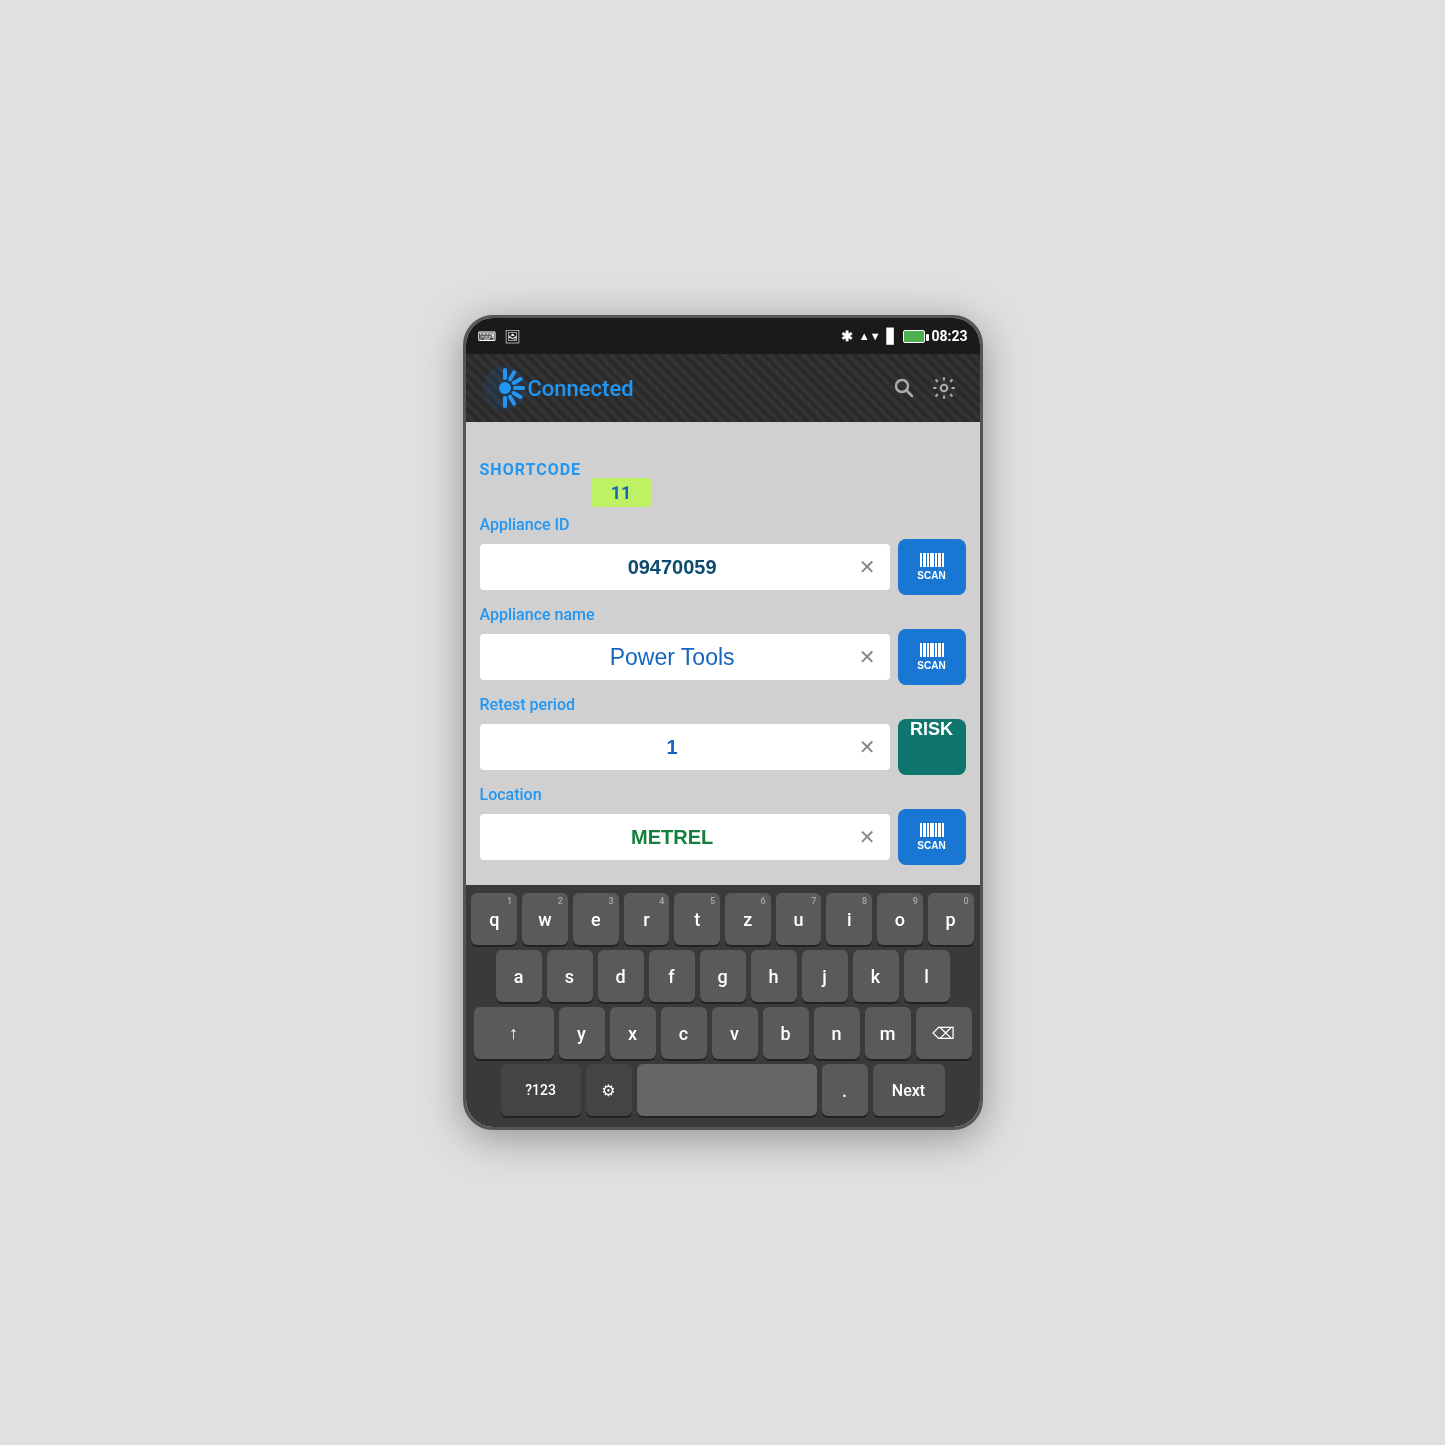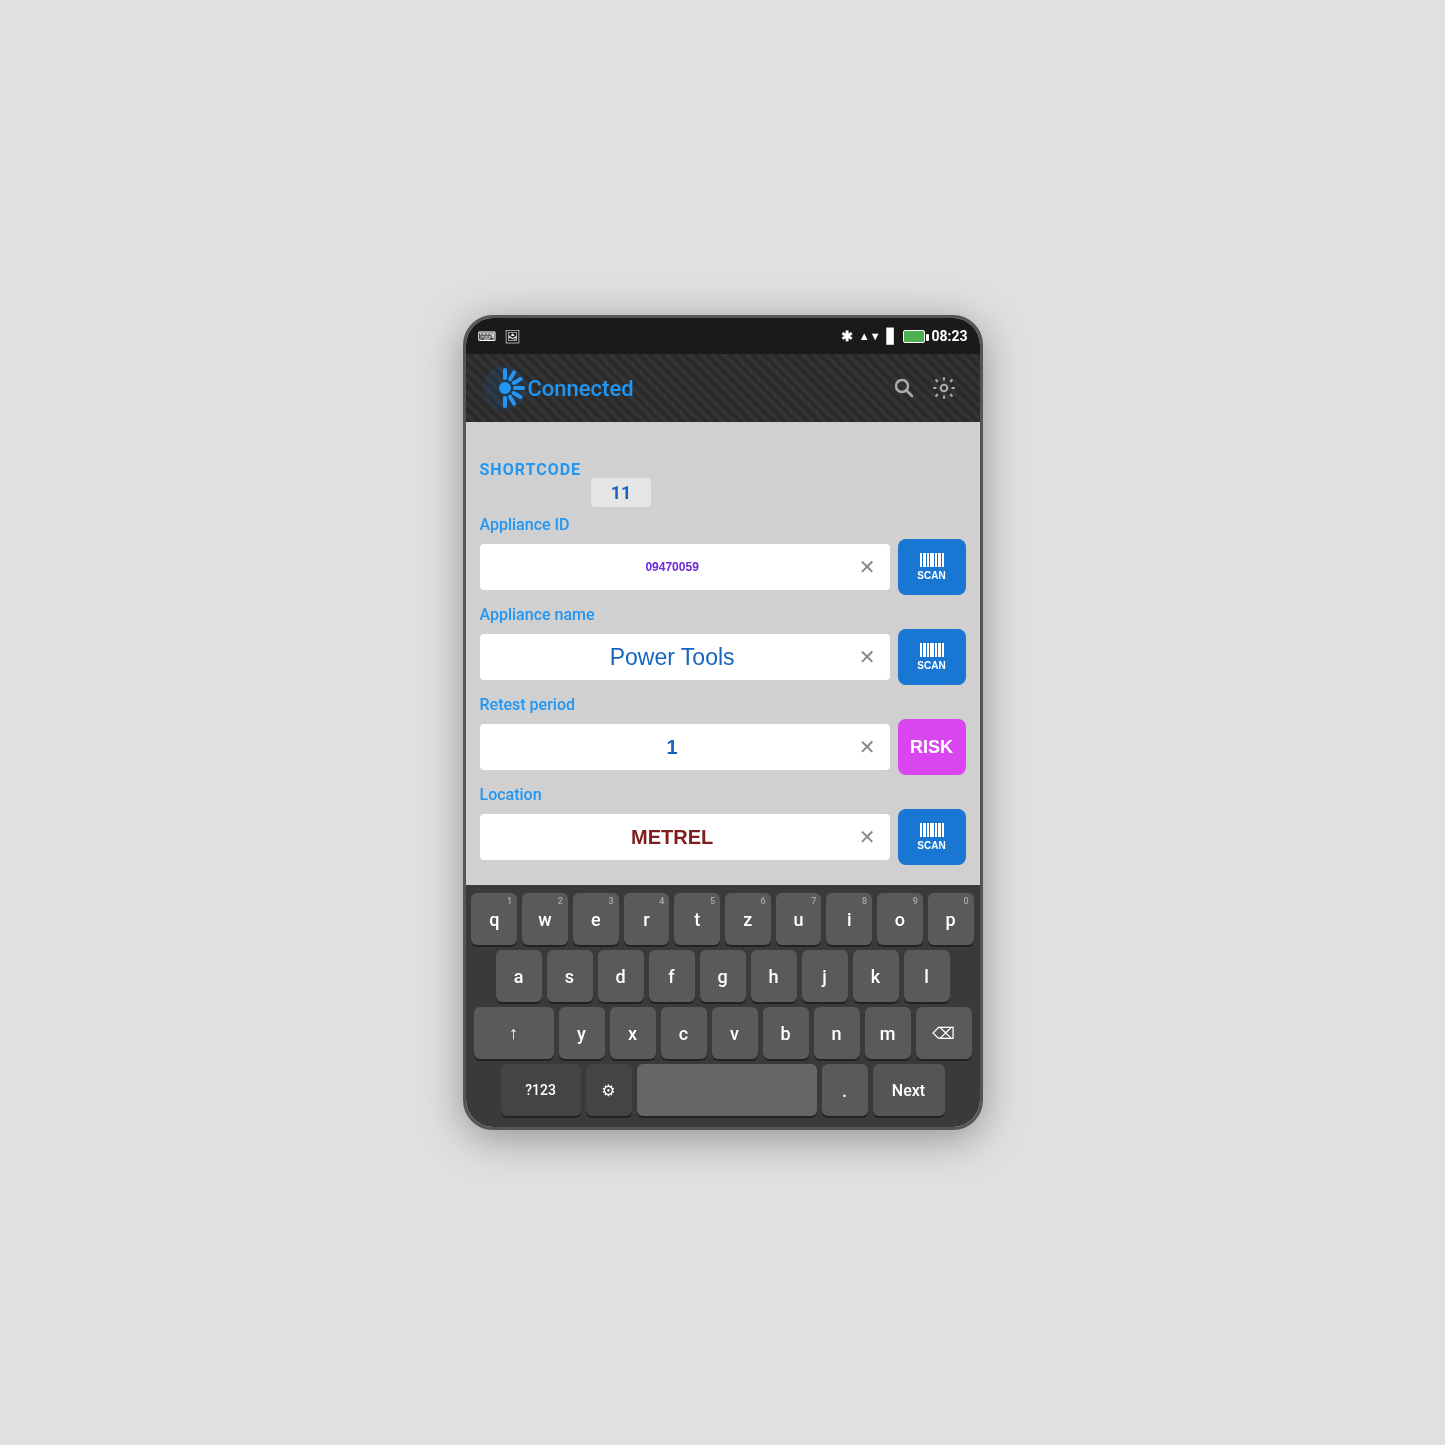--- a/index.html
+++ b/index.html
@@ -107,21 +107,21 @@
       gap: 10px;
       margin-bottom: 8px;
     }
     .shortcode-label {
       color: #2196f3;
       font-size: 16px;
       font-weight: 700;
       letter-spacing: 1px;
     }
     .shortcode-val {
-      background: #e5e5e5;
+      background: #bef264;
       border: none;
       border-radius: 4px;
       padding: 4px 16px;
       font-size: 18px;
       font-weight: bold;
       color: #1565c0;
       min-width: 60px;
       text-align: center;
       margin-top: 46px;
     }
@@ -186,27 +186,26 @@
       display: flex;
       gap: 1px;
       align-items: flex-end;
     }
     .barcode-icon span {
       background: #fff;
       display: inline-block;
       height: 14px;
     }
     .risk-btn {
-      background: #d946ef;
+      background: #0f766e;
       border: none;
       border-radius: 8px;
       width: 68px;
       height: 56px;
       display: flex;
-      align-items: center;
       justify-content: center;
       cursor: pointer;
       color: #fff;
       font-size: 18px;
       font-weight: bold;
     }
     
     .keyboard {
       background: #3a3a3a;
       padding: 8px 6px 6px;
@@ -323,21 +322,21 @@
 
     <div class="shortcode-row">
       <span class="shortcode-label">SHORTCODE</span>
       <div class="shortcode-val">11</div>
     </div>
 
     <div class="field-section">
       <div class="field-label">Appliance ID</div>
       <div class="field-row">
         <div class="field-input-wrap">
-          <input type="text" value="09470059" style="color: #6d28d9; font-weight: bold; font-size: 12px;">
+          <input type="text" value="09470059" style="color: #0c4a6e; font-weight: bold; font-size: 20px;">
           <span class="clear-btn">✕</span>
         </div>
         <button class="scan-btn">
           <div class="barcode-icon">
             <span style="width:2px"></span>
               <span style="width:3px"></span>
               <span style="width:2px"></span>
               <span style="width:4px"></span>
               <span style="width:2px"></span>
               <span style="width:3px"></span>
@@ -380,21 +379,21 @@
         <button class="risk-btn">
           <span>RISK</span>
         </button>
       </div>
     </div>
 
     <div class="field-section">
       <div class="field-label">Location</div>
       <div class="field-row">
         <div class="field-input-wrap">
-          <input type="text" value="METREL" style="color: #7f1d1d; font-weight: bold; font-size: 20px;">
+          <input type="text" value="METREL" style="color: #15803d; font-weight: bold; font-size: 20px;">
           <span class="clear-btn">✕</span>
         </div>
         <button class="scan-btn">
           <div class="barcode-icon">
             <span style="width:2px"></span>
               <span style="width:3px"></span>
               <span style="width:2px"></span>
               <span style="width:4px"></span>
               <span style="width:2px"></span>
               <span style="width:3px"></span>

